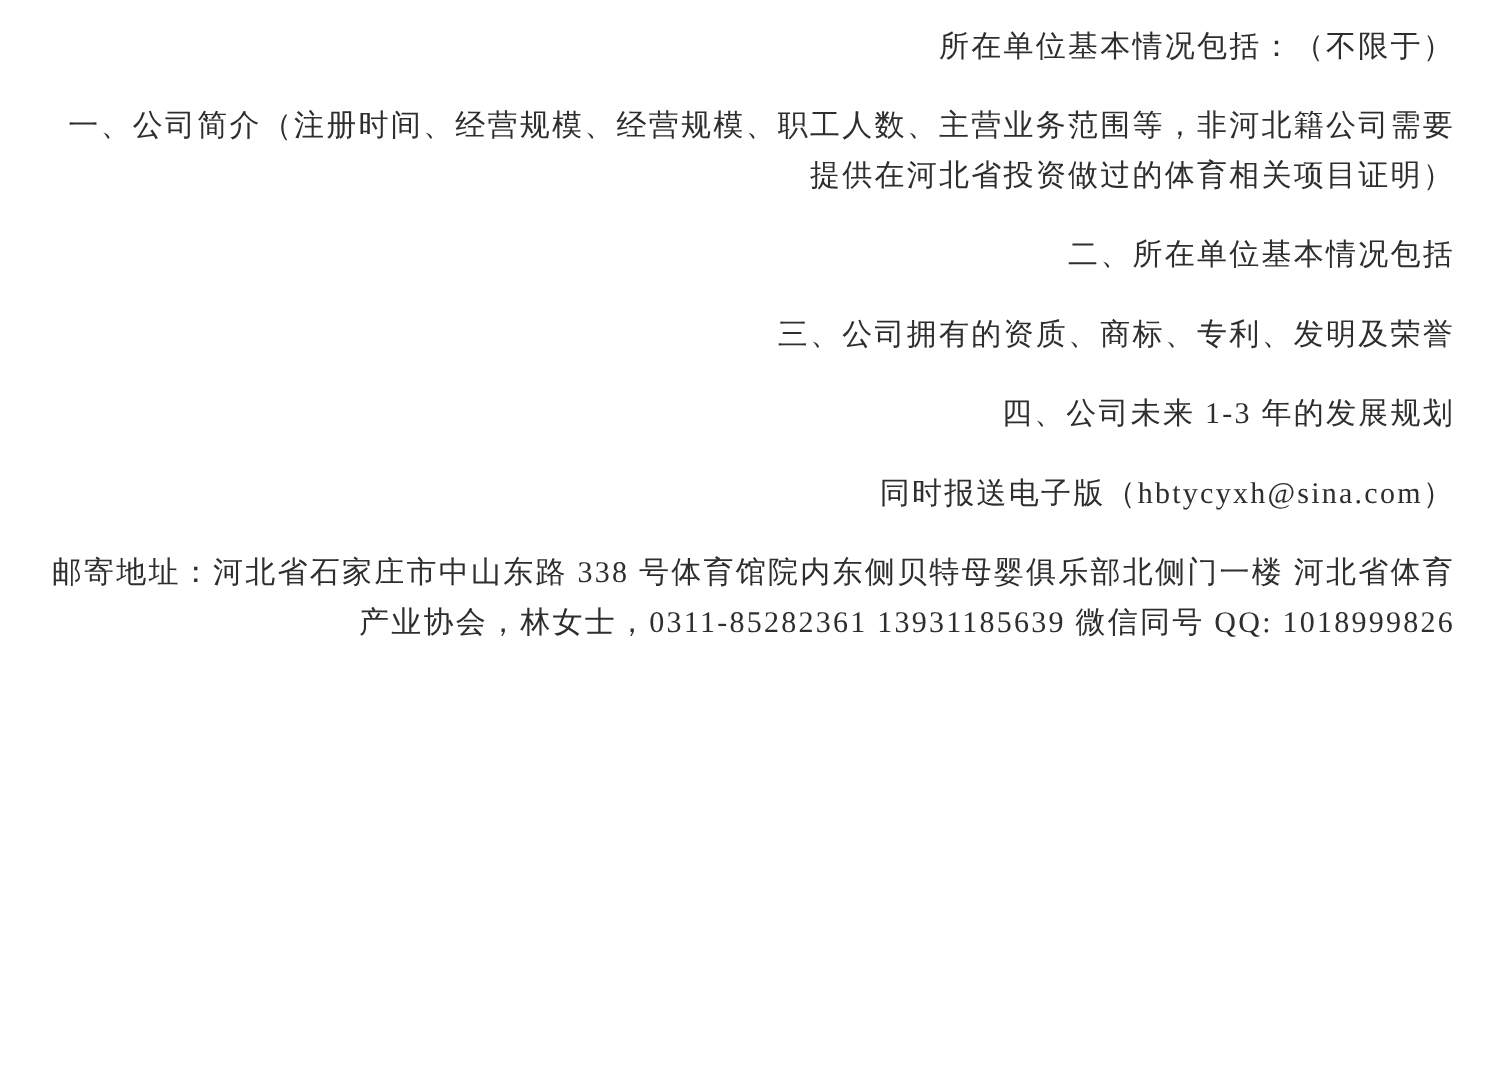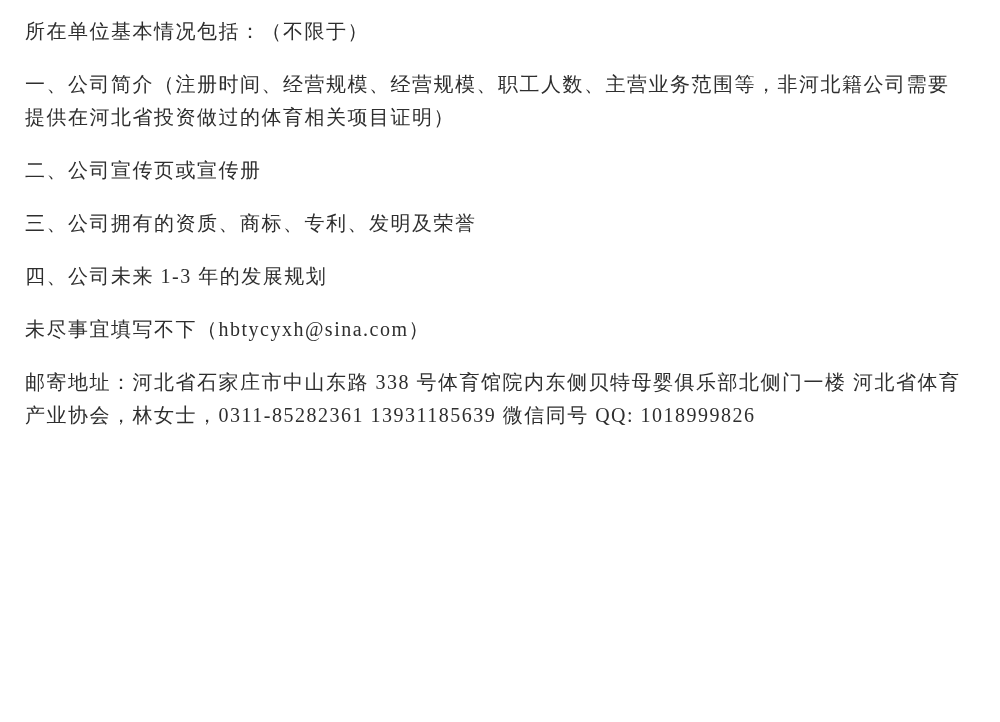--- a/index.html
+++ b/index.html
@@ -16,45 +16,45 @@
     box-sizing: border-box;
     width: 1000px;
     height: 722px;
     padding: 15px 30px 0 25px;
     background: #ffffff;
     color: #2e2e2e;
     font-family: "Liberation Serif", "DejaVu Serif", serif;
     font-size: 20px;
     letter-spacing: 1.5px;
     line-height: 33px;
-    text-align: left;
+    text-align: right;
     word-break: break-all;
   }
   .doc-page p {
     margin: 0 0 20px 0;
   }
   .doc-page p:last-child {
     margin-bottom: 0;
   }
 </style>
 </head>
 <body>
 
 <main class="doc-page">
   <p>所在单位基本情况包括：（不限于）</p>
 
   <p>一、公司简介（注册时间、经营规模、经营规模、职工人数、主营业务范围等，非河北籍公司需要提供在河北省投资做过的体育相关项目证明）</p>
 
 
-  <p>二、公司宣传页或宣传册</p>
+  <p>二、所在单位基本情况包括</p>
 
   <p>三、公司拥有的资质、商标、专利、发明及荣誉</p>
 
   <p>四、公司未来 1-3 年的发展规划</p>
 
 
 
 
 
-  <p>未尽事宜填写不下（hbtycyxh@sina.com）</p>
+  <p>同时报送电子版（hbtycyxh@sina.com）</p>
 
   <p>邮寄地址：河北省石家庄市中山东路 338 号体育馆院内东侧贝特母婴俱乐部北侧门一楼 河北省体育产业协会，林女士，0311-85282361 13931185639 微信同号 QQ: 1018999826</p>
 </main>
 
 </body></html>

